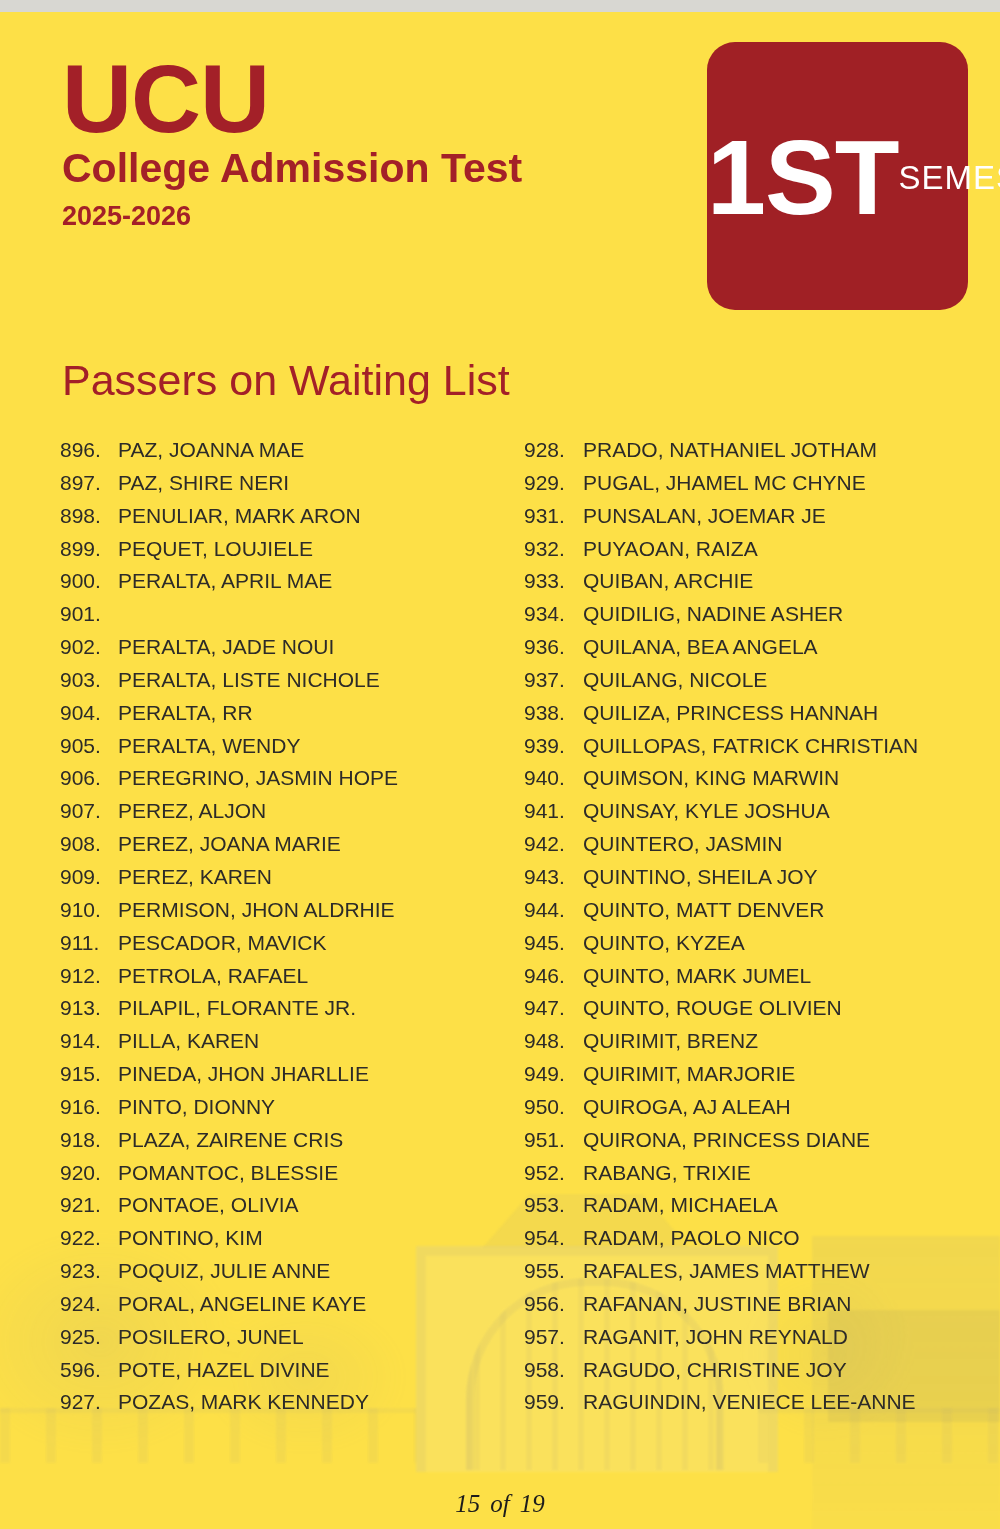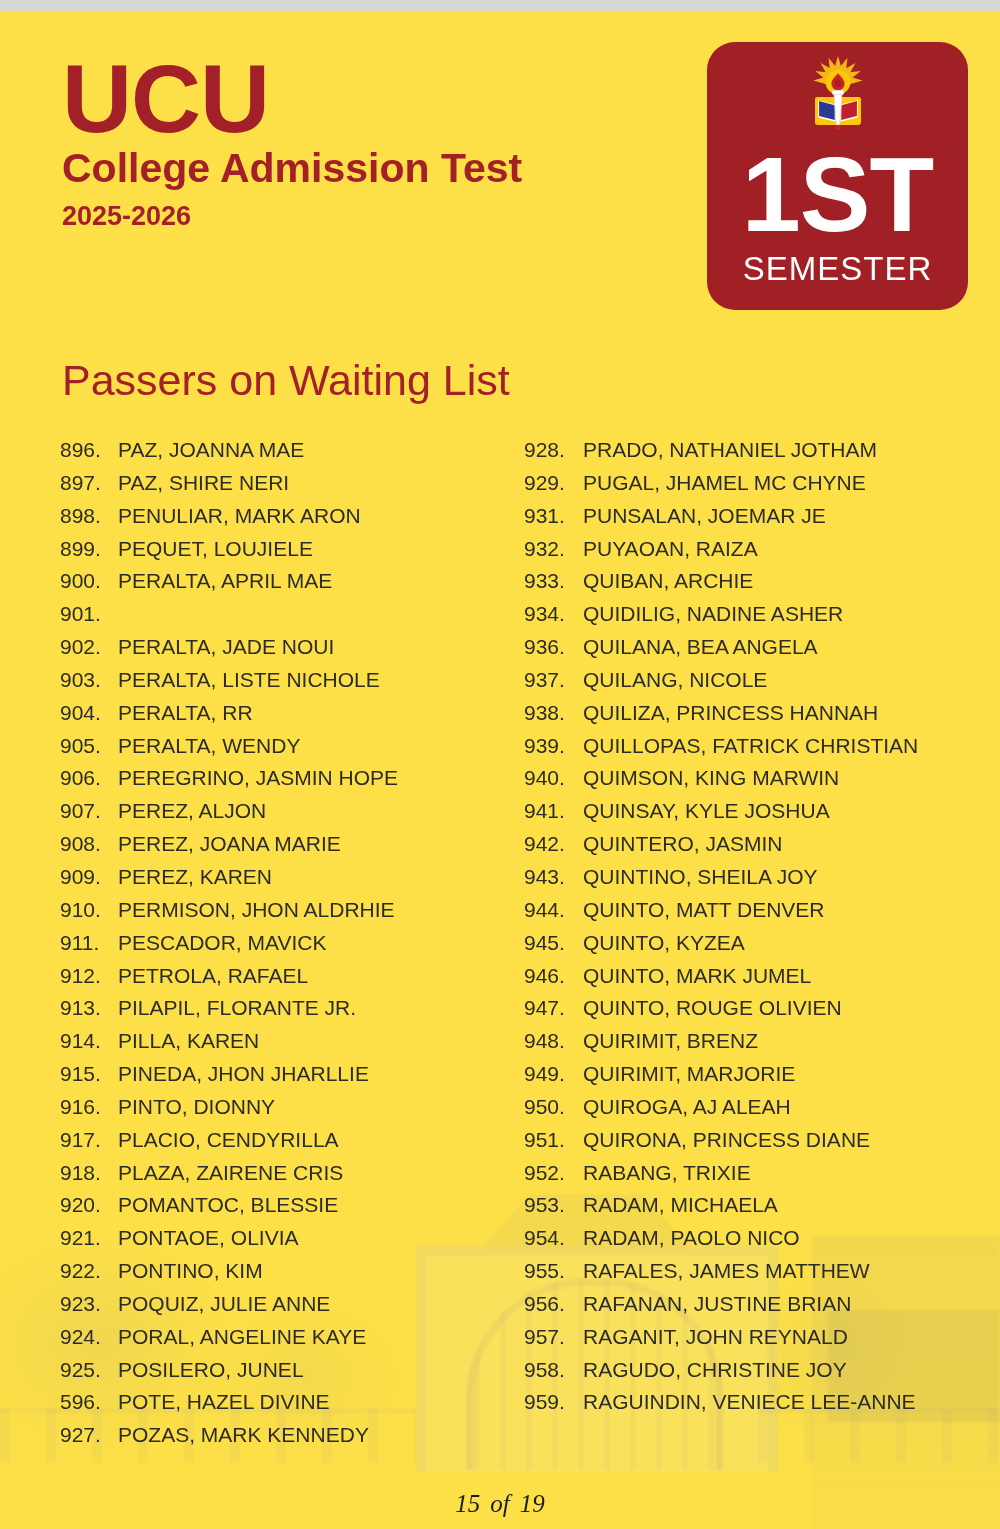--- a/index.html
+++ b/index.html
@@ -41,21 +41,21 @@
   
   .org{position:absolute;left:62px;top:38px;font-size:97px;font-weight:700;
     letter-spacing:-1px;color:#a32028;line-height:1;margin:0;}
   .doc-title{position:absolute;left:62px;top:134px;font-size:41px;font-weight:700;
     color:#a32028;line-height:1.1;margin:0;}
   .school-year{position:absolute;left:62px;top:190px;font-size:27px;font-weight:700;
     color:#a32028;line-height:1.1;margin:0;}
 
   
   .badge{position:absolute;left:707px;top:30px;width:261px;height:268px;
-    background:#a02025;border-radius:28px;display:flex;flex-direction:column;
+    background:#a02025;border-radius:28px;display:flex;flex-direction:row;
     align-items:center;}
   .badge svg{margin-top:13px;}
   .badge-ordinal{color:#fff;font-size:106px;font-weight:700;line-height:1;
     margin-top:2px;letter-spacing:-1px;}
   .badge-semester{color:#fff;font-size:33px;font-weight:400;letter-spacing:1px;
     margin-top:3px;}
 
   
   .section-title{position:absolute;left:62px;top:344px;font-size:43px;font-weight:400;
     color:#a32028;margin:0;}
@@ -205,24 +205,20 @@
       </div>
       <div class="row">
         <span class="num">915.</span>
         <span class="name">PINEDA, JHON JHARLLIE</span>
       </div>
       <div class="row">
         <span class="num">916.</span>
         <span class="name">PINTO, DIONNY</span>
       </div>
       <div class="row">
-        <span class="num">917.</span>
-        <span class="name">PLACIO, CENDYRILLA</span>
-      </div>
-      <div class="row">
         <span class="num">918.</span>
         <span class="name">PLAZA, ZAIRENE CRIS</span>
       </div>
       <div class="row">
         <span class="num">920.</span>
         <span class="name">POMANTOC, BLESSIE</span>
       </div>
       <div class="row">
         <span class="num">921.</span>
         <span class="name">PONTAOE, OLIVIA</span>

